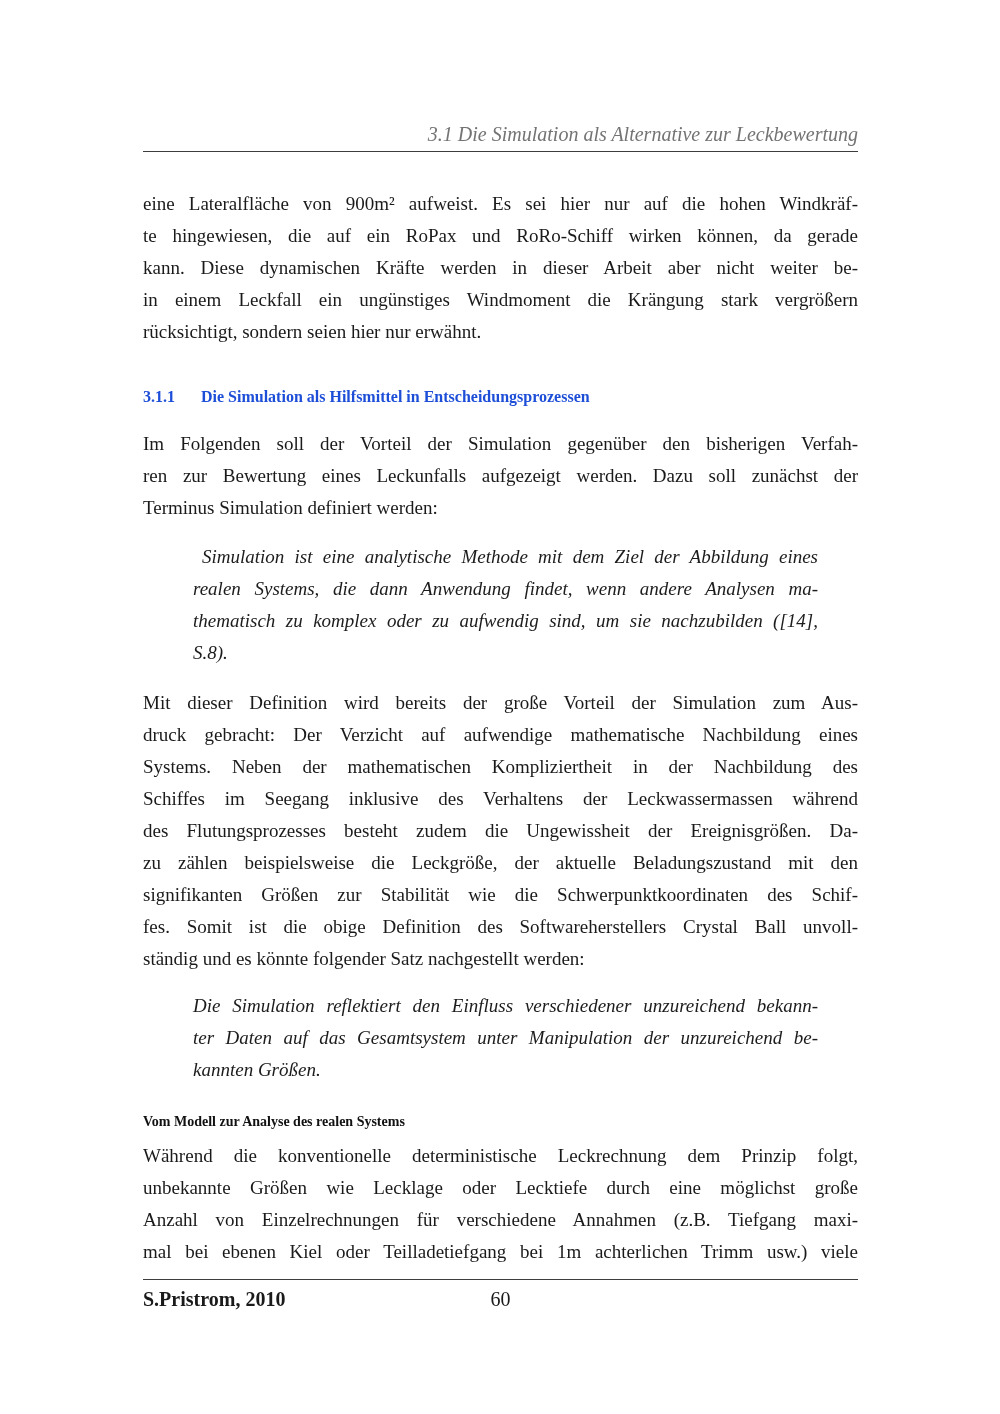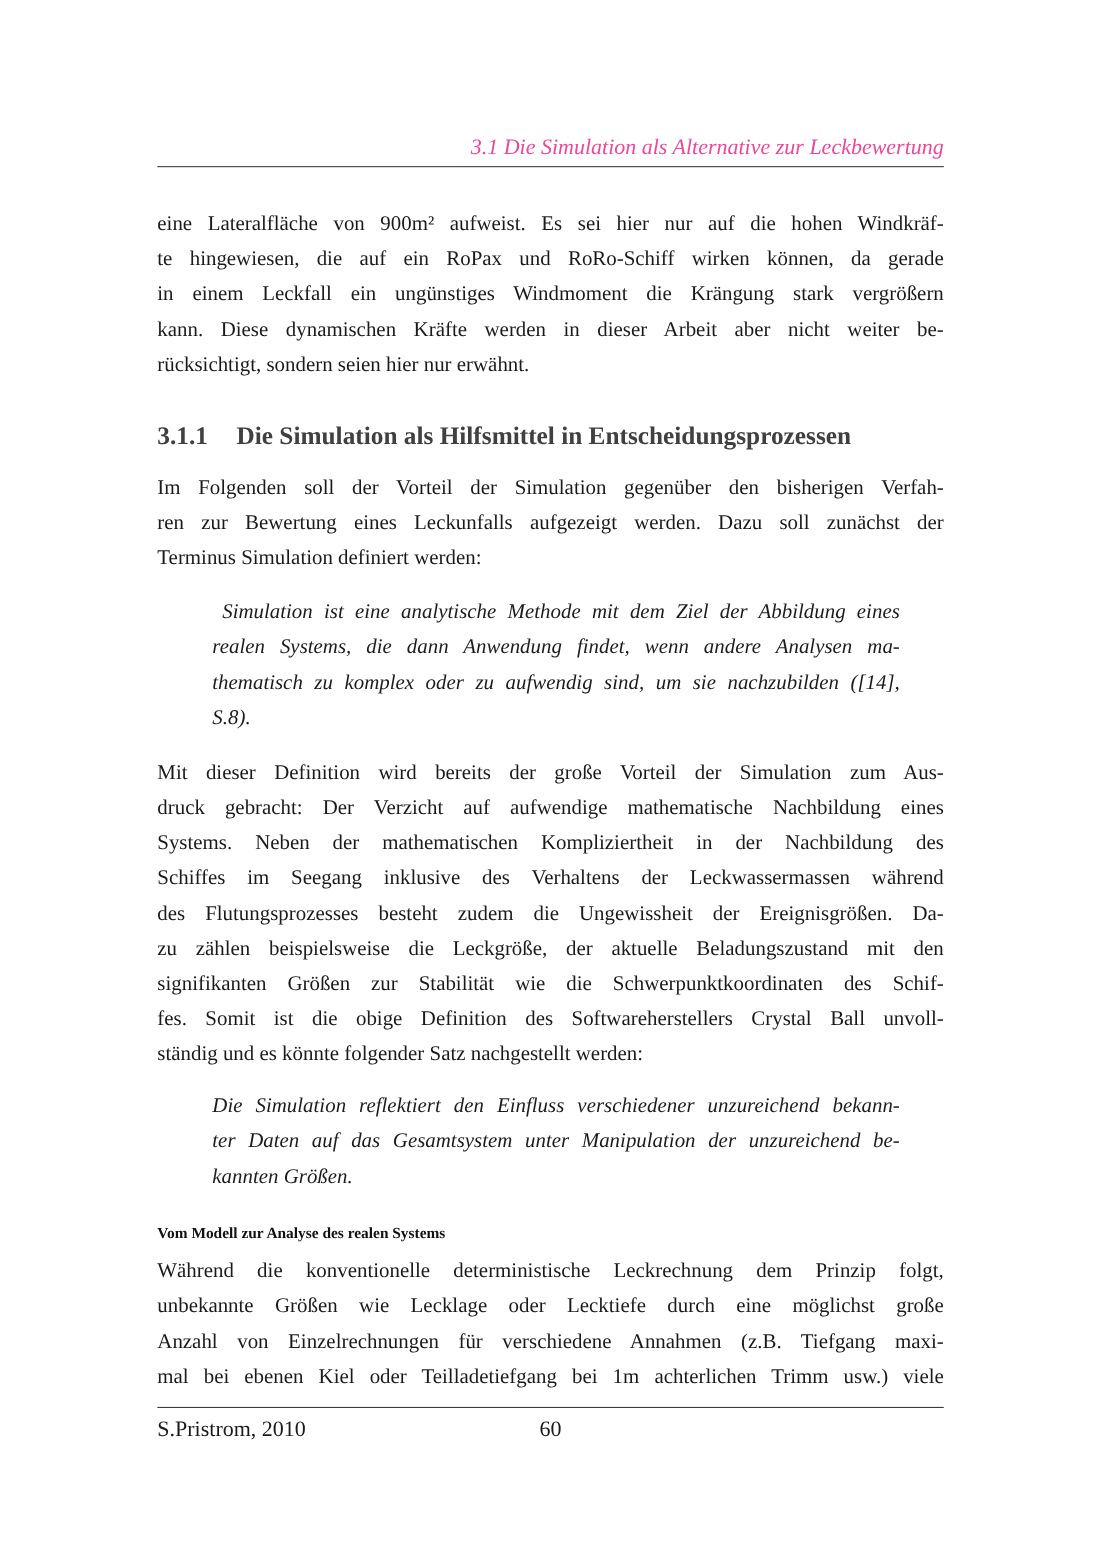--- a/index.html
+++ b/index.html
@@ -25,21 +25,21 @@
 
   
   .running-header {
     margin-top: 122px;
     border-bottom: 1px solid #3c3c3c;
     padding-bottom: 5px;
     text-align: right;
     font-style: italic;
     font-size: 20px;
     line-height: 24px;
-    color: #ec4899;
+    color: #737373;
   }
 
   
   .para { margin: 0; }
   .line {
     font-size: 19px;
     line-height: 32px;
     text-align: justify;
     text-align-last: justify;
     white-space: normal;
@@ -50,25 +50,25 @@
   }
 
   .para-1 { margin-top: 36px; }
   .para-2 { margin-top: 16px; }
   .para-3 { margin-top: 18px; }
   .para-4 { margin-top: 4px; }
 
   
   .section-heading {
     margin: 34px 0 0 0;
-    font-size: 23px;
+    font-size: 16px;
     font-weight: bold;
     line-height: 30px;
     white-space: nowrap;
-    color: #404040;
+    color: #1d4ed8;
   }
   .section-heading .sec-num { margin-right: 26px; }
 
   
   .quote {
     margin: 17px 0 0 50px;
     width: 625px;
     font-style: italic;
   }
   .quote-2 { margin-top: 15px; }
@@ -91,40 +91,41 @@
     border-top: 1px solid #3c3c3c;
     padding-top: 6px;
     position: relative;
     font-size: 20px;
     line-height: 26px;
   }
   .footer .author {
     position: absolute;
     left: 0;
     top: 6px;
+    font-weight: bold;
   }
   .footer .page-number {
     text-align: center;
   }
 </style>
 </head>
 <body>
 
 <div class="page">
   <div class="content">
 
     <div class="running-header">
       <span>3.1 Die Simulation als Alternative zur Leckbewertung</span>
     </div>
 
     <div class="para para-1">
       <div class="line">eine Lateralfläche von 900m² aufweist. Es sei hier nur auf die hohen Windkräf-</div>
       <div class="line">te hingewiesen, die auf ein RoPax und RoRo-Schiff wirken können, da gerade</div>
+      <div class="line">kann. Diese dynamischen Kräfte werden in dieser Arbeit aber nicht weiter be-</div>
       <div class="line">in einem Leckfall ein ungünstiges Windmoment die Krängung stark vergrößern</div>
-      <div class="line">kann. Diese dynamischen Kräfte werden in dieser Arbeit aber nicht weiter be-</div>
       <div class="line last">rücksichtigt, sondern seien hier nur erwähnt.</div>
     </div>
 
     <h2 class="section-heading"><span class="sec-num">3.1.1</span><span>Die Simulation als Hilfsmittel in Entscheidungsprozessen</span></h2>
 
     <div class="para para-2">
       <div class="line">Im Folgenden soll der Vorteil der Simulation gegenüber den bisherigen Verfah-</div>
       <div class="line">ren zur Bewertung eines Leckunfalls aufgezeigt werden. Dazu soll zunächst der</div>
       <div class="line last">Terminus Simulation definiert werden:</div>
     </div>

